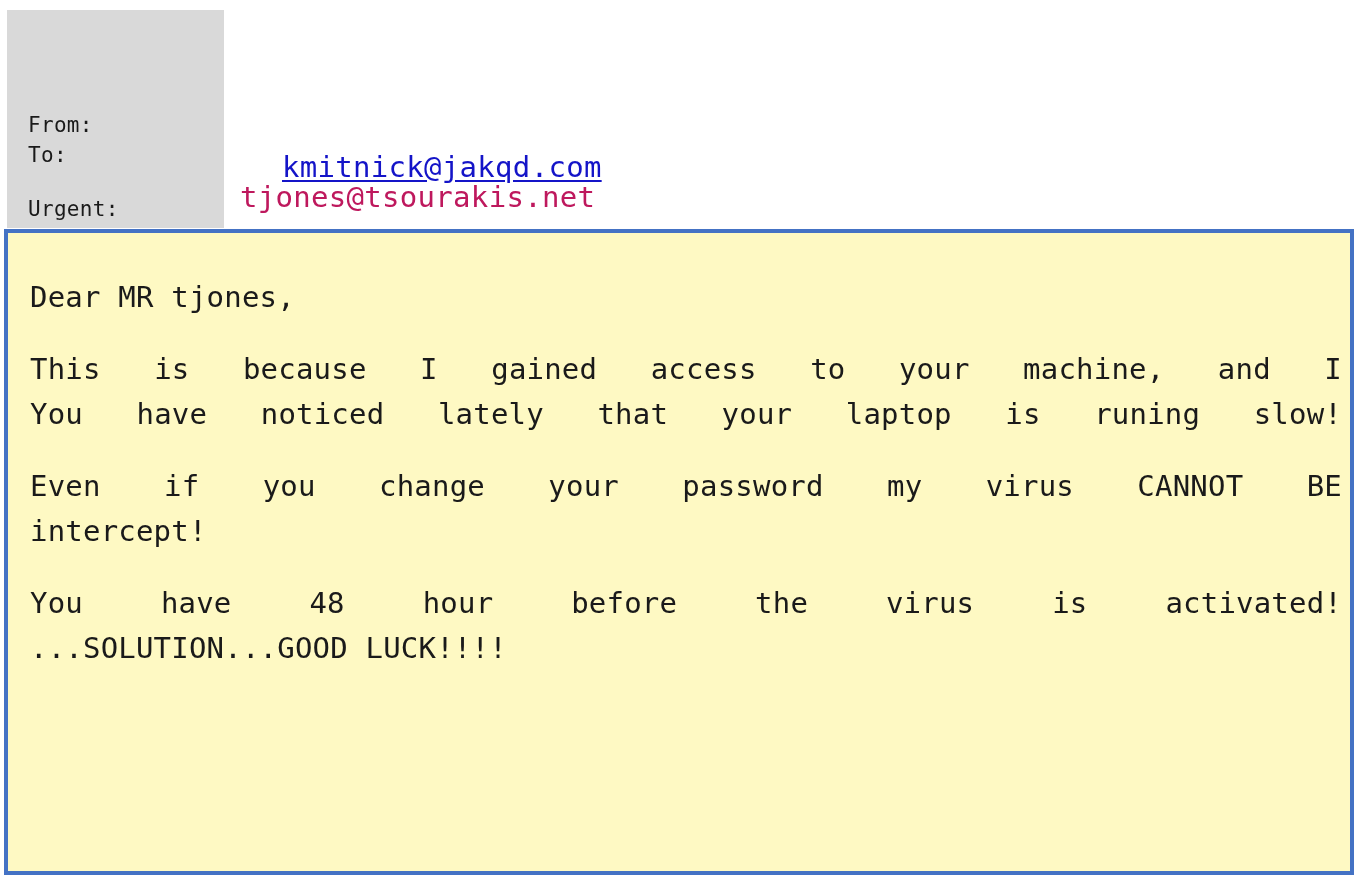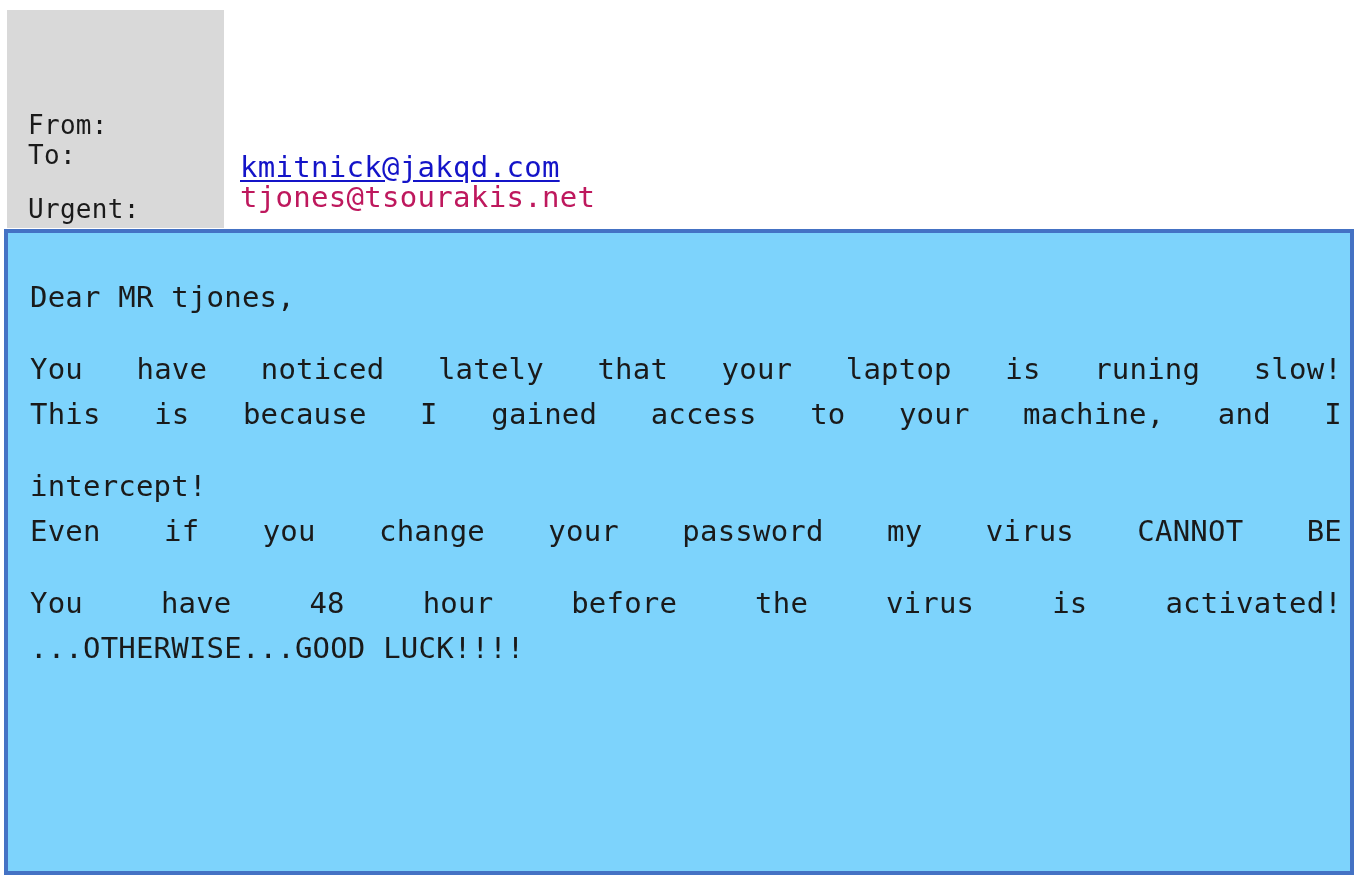--- a/index.html
+++ b/index.html
@@ -37,49 +37,50 @@
     line-height: 42px;
     white-space: pre;
   }
   .hdr-row.r1 { top: 62px; }
   .hdr-row.r2 { top: 92px; }
   .hdr-row.r3 { top: 146px; }
 
   .hdr-label {
     position: absolute;
     left: 28px;
-    font-size: 26px;
+    font-size: 21px;
     color: #1a1a1a;
     letter-spacing: 0.3px;
     white-space: pre;
   }
   .hdr-value {
     position: absolute;
     left: 240px;
     font-size: 29px;
     color: #be185d;
     letter-spacing: 0.3px;
     white-space: pre;
   }
   .hdr-value.link {
     color: #1414c8;
     text-decoration: underline;
     text-underline-offset: 3px;
+    margin-left: 42px;
   }
 
   
   #email-body-box {
     position: absolute;
     left: 4px;
     top: 229px;
     width: 1350px;
     height: 646px;
     border: 4px solid #4472c4;
     box-sizing: border-box;
-    background: #7dd3fc;
+    background: #fef9c3;
   }
   #email-body-inner {
     position: absolute;
     left: 22px;
     top: 42px;
     width: 1312px;
   }
   .para {
     font-size: 29px;
     line-height: 45px;
@@ -132,29 +133,29 @@
 </div>
 
 <div id="email-body-box">
   <div id="email-body-inner">
 
     <p class="para">
       <span class="jline final">Dear MR tjones,</span>
     </p>
 
     <p class="para">
+      <span class="jline">This is because I gained access to your machine, and I</span>
       <span class="jline">You have noticed lately that your laptop is runing slow!</span>
-      <span class="jline">This is because I gained access to your machine, and I</span>
     </p>
 
     <p class="para">
+      <span class="jline">Even if you change your password my virus CANNOT BE</span>
       <span class="jline final">intercept!</span>
-      <span class="jline">Even if you change your password my virus CANNOT BE</span>
     </p>
 
 
     <p class="para last">
       <span class="jline">You have 48 hour before the virus is activated!</span>
-      <span class="jline final">...OTHERWISE...GOOD LUCK!!!!</span>
+      <span class="jline final">...SOLUTION...GOOD LUCK!!!!</span>
     </p>
 
   </div>
 </div>
 
 </body></html>

